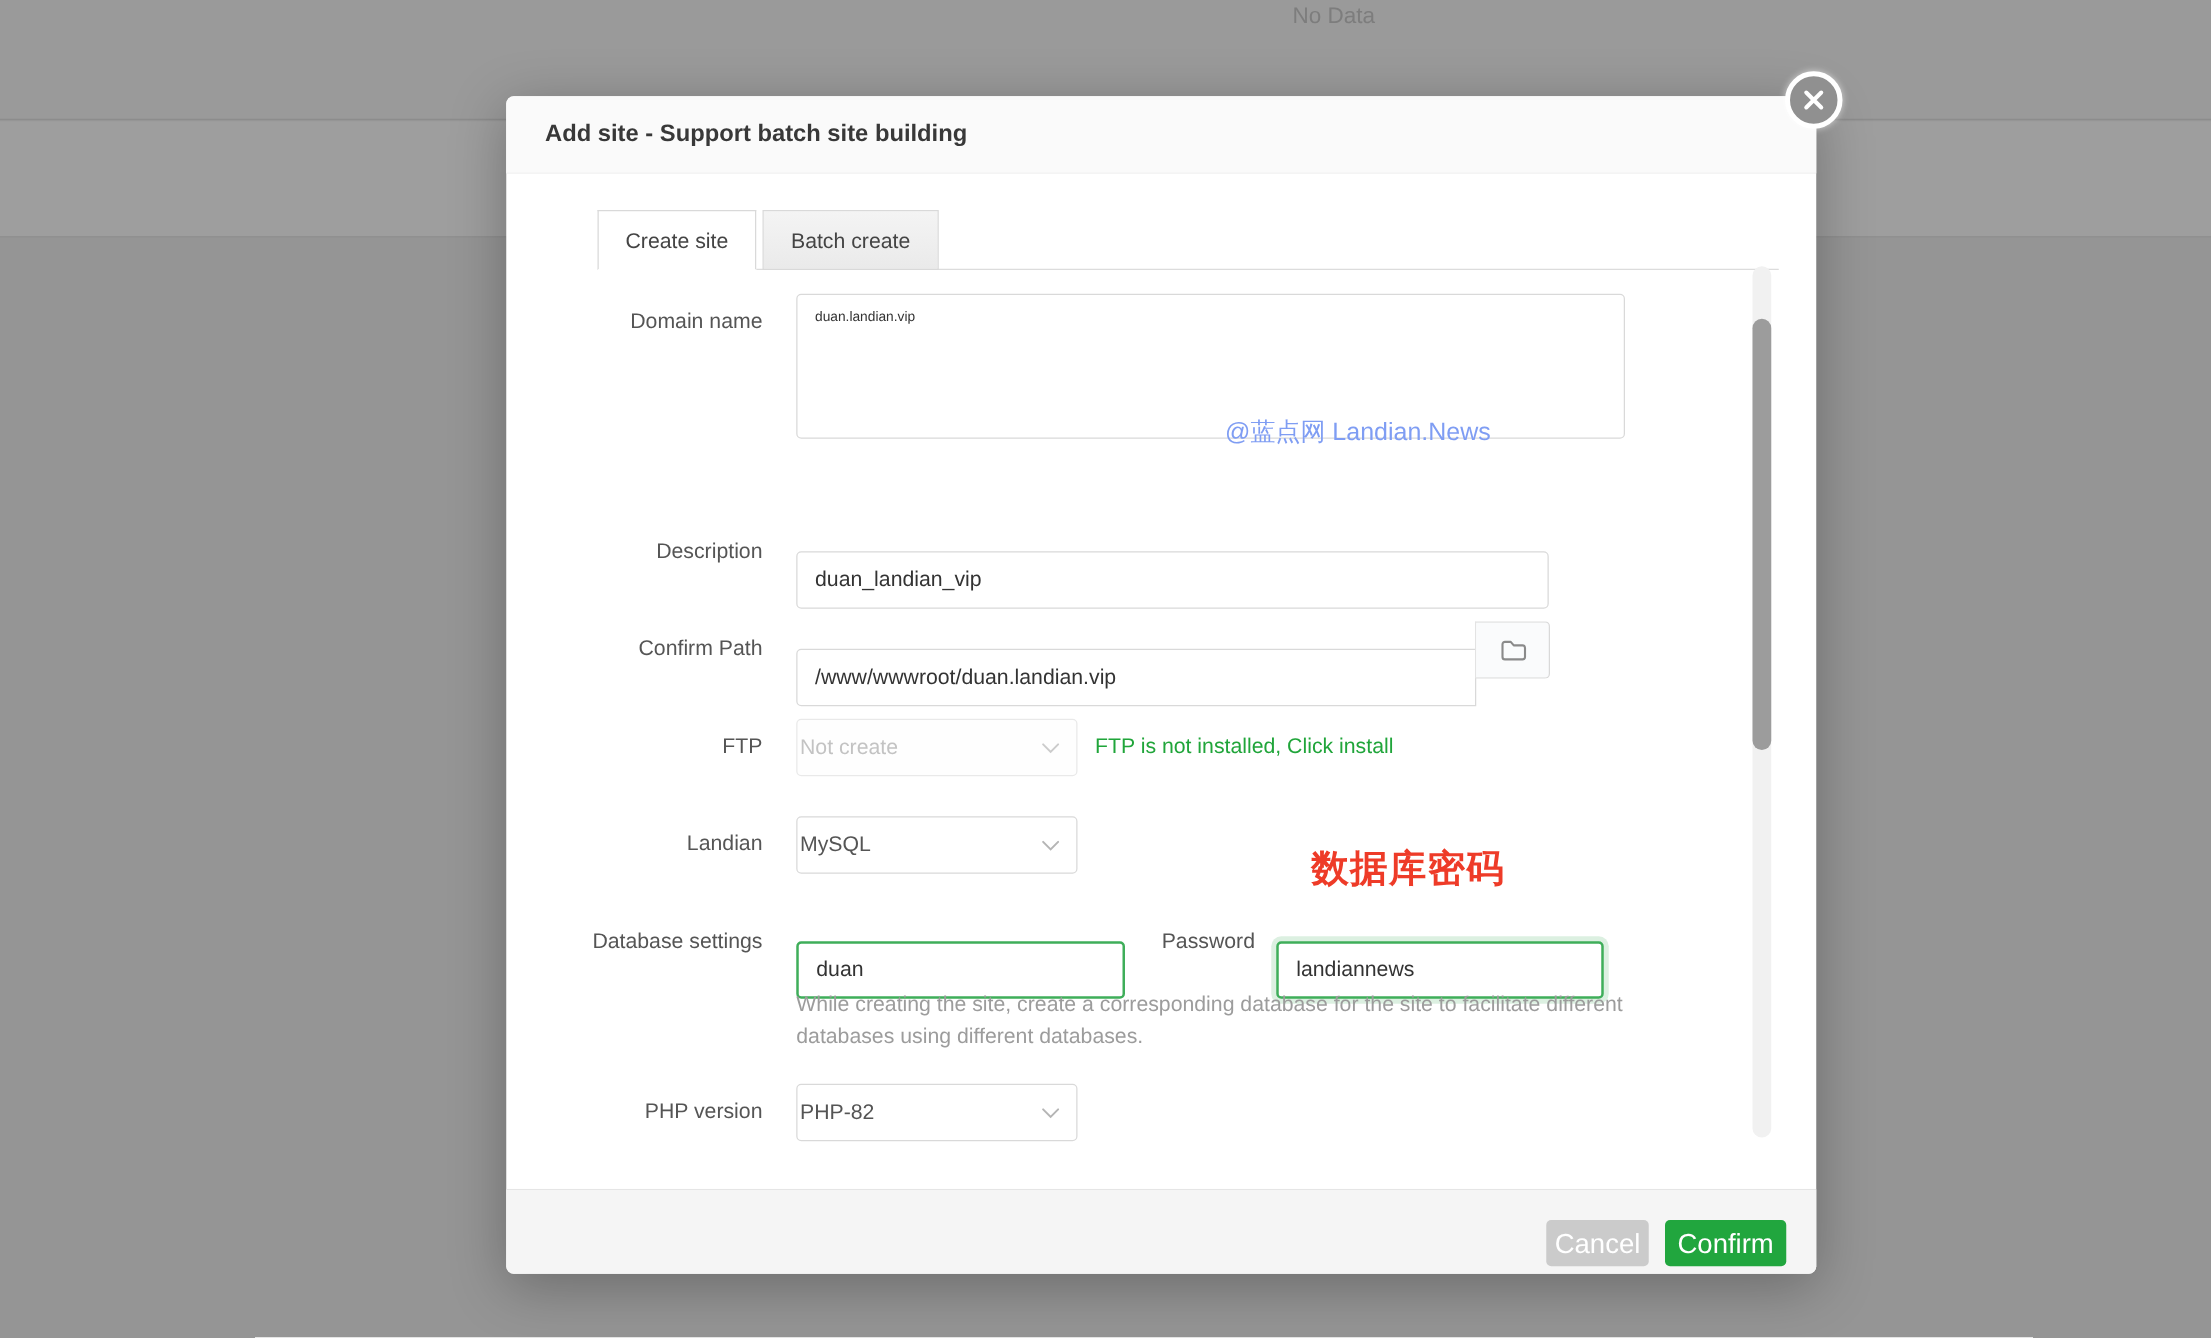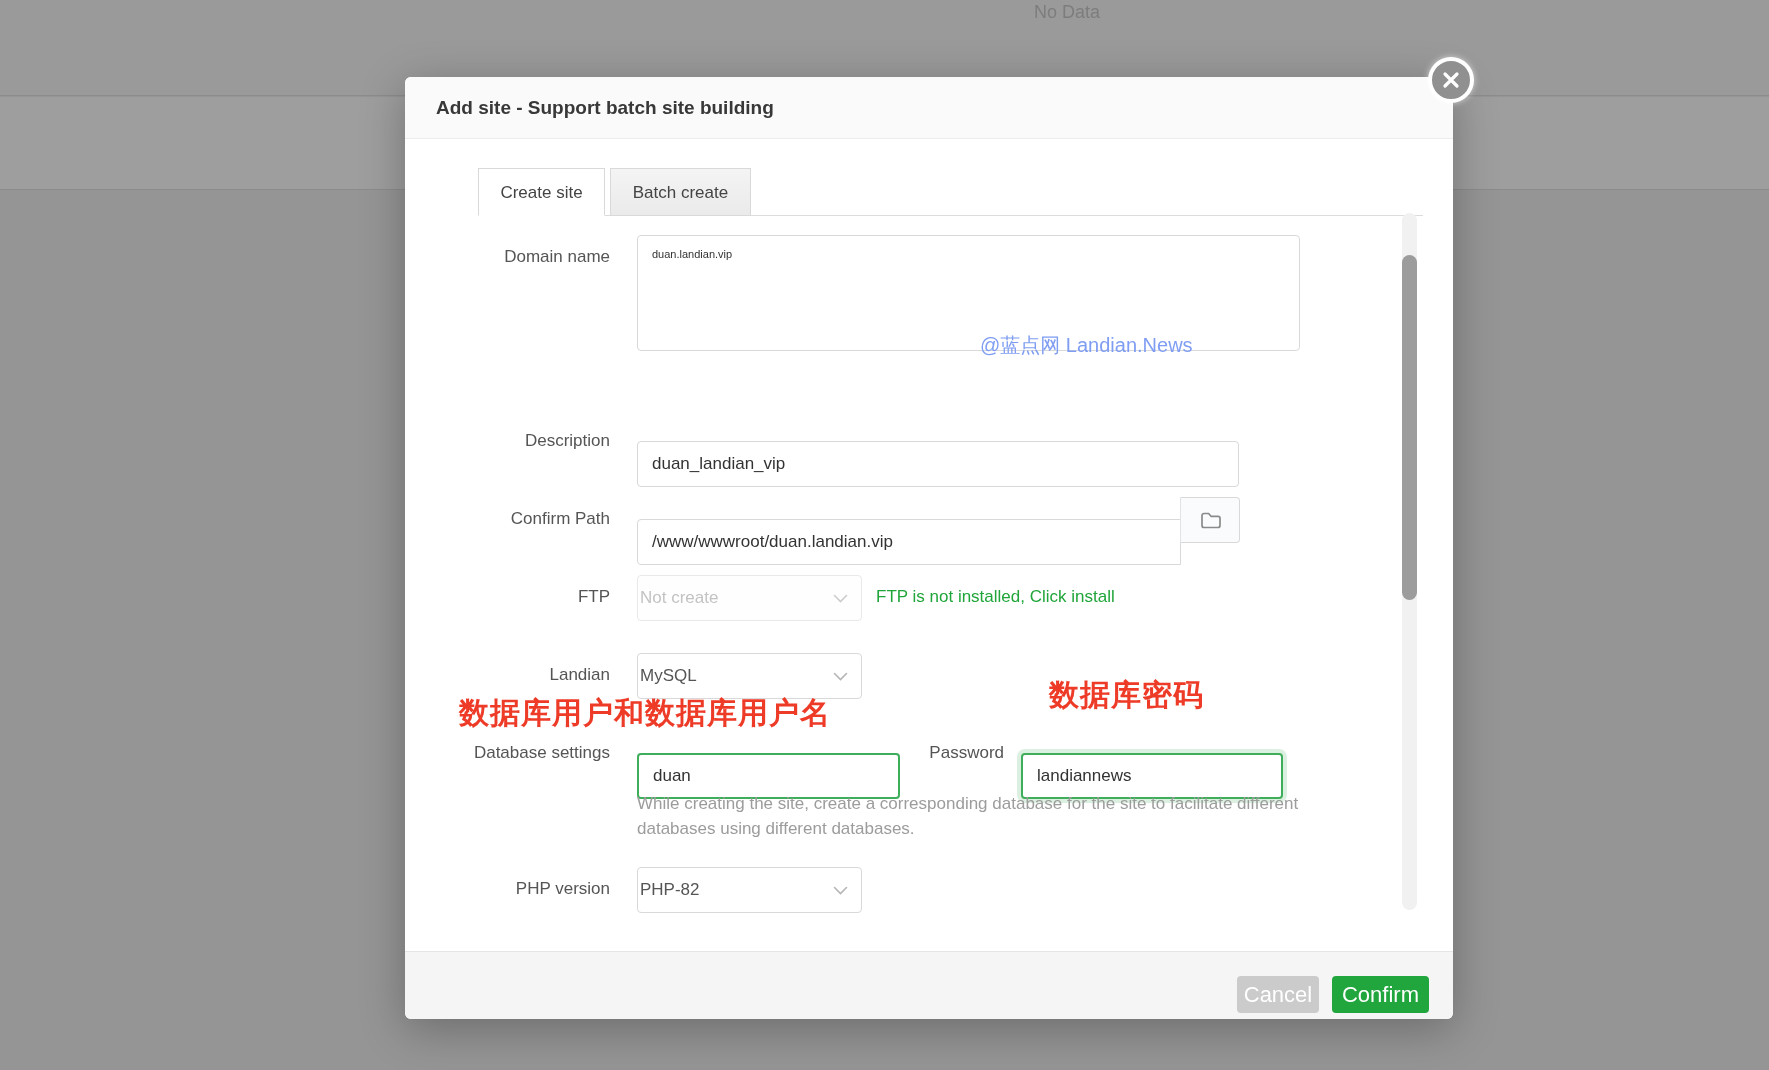--- a/index.html
+++ b/index.html
@@ -123,21 +123,20 @@
     <div class="green-note">FTP is not installed, Click install</div>
 
     <div class="flabel" style="top:588px;">Landian</div>
     <div class="sel" style="left:232px; top:576px;">
       <span>MySQL</span>
       <svg class="chev" width="15" height="9" viewBox="0 0 15 9">
         <path d="M1.5 1.5 L7.5 7.5 L13.5 1.5" fill="none" stroke="#b5b5b5" stroke-width="1.6" stroke-linecap="round"></path>
       </svg>
     </div>
 
-    <div class="red-note" style="left:54px; top:616px;">数据库用户和数据库用户名</div>
     <div class="red-note" style="left:644px; top:598px;">数据库密码</div>
 
     <div class="flabel" style="top:666px;">Database settings</div>
     <input class="tinput green-input" style="left: 232px; top: 654px; width: 263px;" spellcheck="false" value="duan">
     <div class="flabel" style="left:470px; width:129px; top:666px;">Password</div>
     <input class="tinput green-input glow" style="left: 616px; top: 654px; width: 262px;" spellcheck="false" value="landiannews">
 
     <div class="helper">While creating the site, create a corresponding database for the site to facilitate different databases using different databases.</div>
 
     <div class="flabel" style="top:802px;">PHP version</div>

